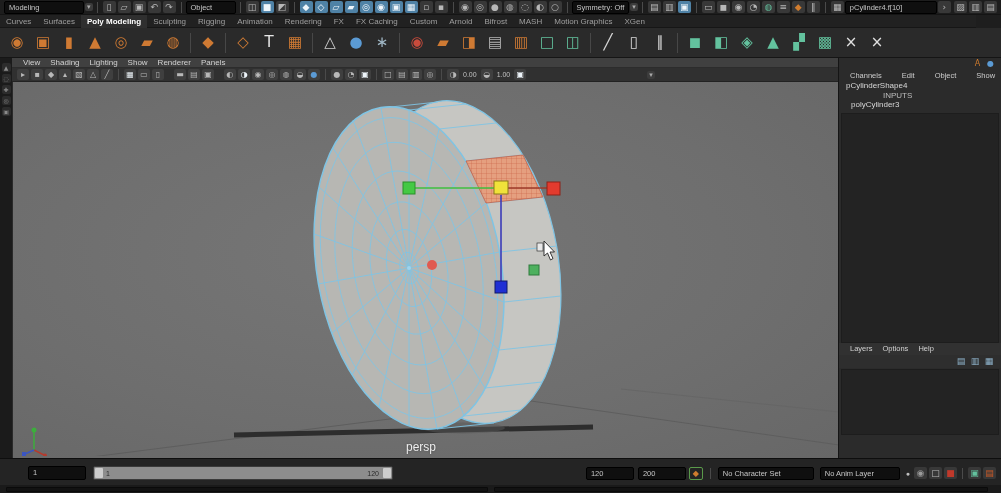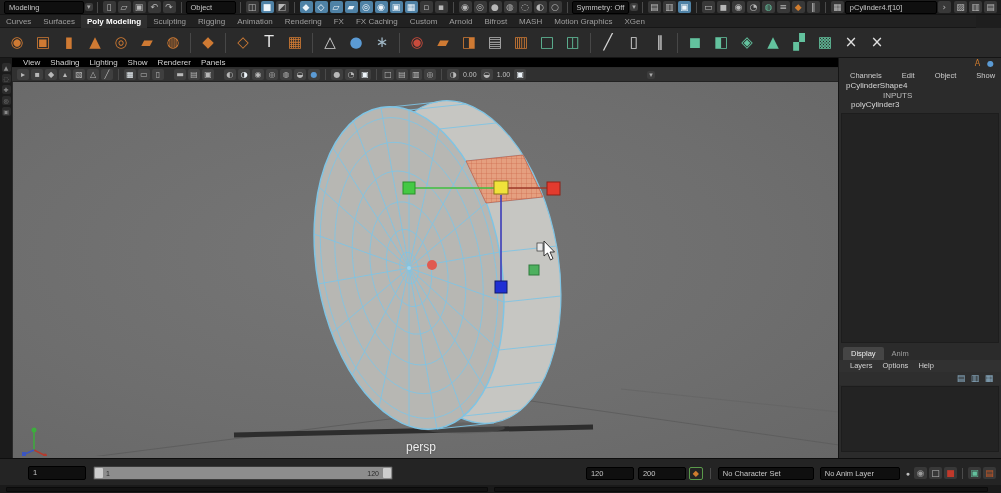--- a/index.html
+++ b/index.html
@@ -34,21 +34,21 @@
          display:flex;align-items:center;padding-left:4px;border-bottom:1px solid #151515;}
   #shelf .icon{width:24px;height:24px;font-size:15px;background:transparent;}
   #shelf .vdiv{height:20px;background:#474747;}
 
   
   #toolbox-strip{position:absolute;left:0;top:58px;width:12px;height:400px;background:#1b1b1b;
                  display:flex;flex-direction:column;align-items:center;padding-top:4px;}
   #toolbox-strip .icon{width:9px;height:9px;font-size:6px;background:#2c2c2c;margin:1px 0;color:#8a8a8a;}
 
   #viewport{position:absolute;left:12px;top:58px;width:826px;height:400px;display:flex;flex-direction:column;}
-  #panel-menubar{height:12px;background:#000000;display:flex;padding-left:6px;border-bottom:1px solid #2c2c2c;}
+  #panel-menubar{height:12px;background:#404040;display:flex;padding-left:6px;border-bottom:1px solid #2c2c2c;}
   .pm-item{font-size:8px;color:#d2d2d2;padding:0 5px;cursor:default;}
   #panel-toolbar{height:14px;background:#303030;display:flex;align-items:center;padding-left:4px;border-bottom:1px solid #222;}
   #panel-toolbar .icon{width:12px;height:11px;font-size:8px;background:#3f3f3f;}
   #vt-dropdown{display:flex;align-items:center;margin-left:3px;}
   #vt-dropdown .field{width:116px;margin-top:36px;}
 
   #canvas{position:relative;flex:1;background:radial-gradient(ellipse at 45% 45%, #767676 0%, #6e6e6e 60%, #676767 100%);
           border-left:1px solid #2a2a2a;}
   #persp-label{position:absolute;left:393px;top:358px;font-size:12px;color:#ededed;text-shadow:0 0 2px #444;}
 
@@ -360,24 +360,20 @@
     <div id="cb-menus">
         <span class="pm-item">Channels</span>
         <span class="pm-item">Edit</span>
         <span class="pm-item">Object</span>
         <span class="pm-item">Show</span>
       </div>
     <div class="cb-line">pCylinderShape4</div>
     <div class="cb-line section">INPUTS</div>
     <div class="cb-line indent">polyCylinder3</div>
     <div id="cb-list"></div>
-    <div id="layer-tabs">
-        <span class="tab active">Display</span>
-        <span class="tab">Anim</span>
-      </div>
     <div id="layer-menus">
         <span class="pm-item">Layers</span>
         <span class="pm-item">Options</span>
         <span class="pm-item">Help</span>
       </div>
     <div id="layer-iconrow">
         <span class="icon" style="color: rgb(143, 180, 204);">▤</span>
         <span class="icon" style="color: rgb(143, 180, 204);">▥</span>
         <span class="icon" style="color: rgb(143, 180, 204);">▦</span>
       </div>

